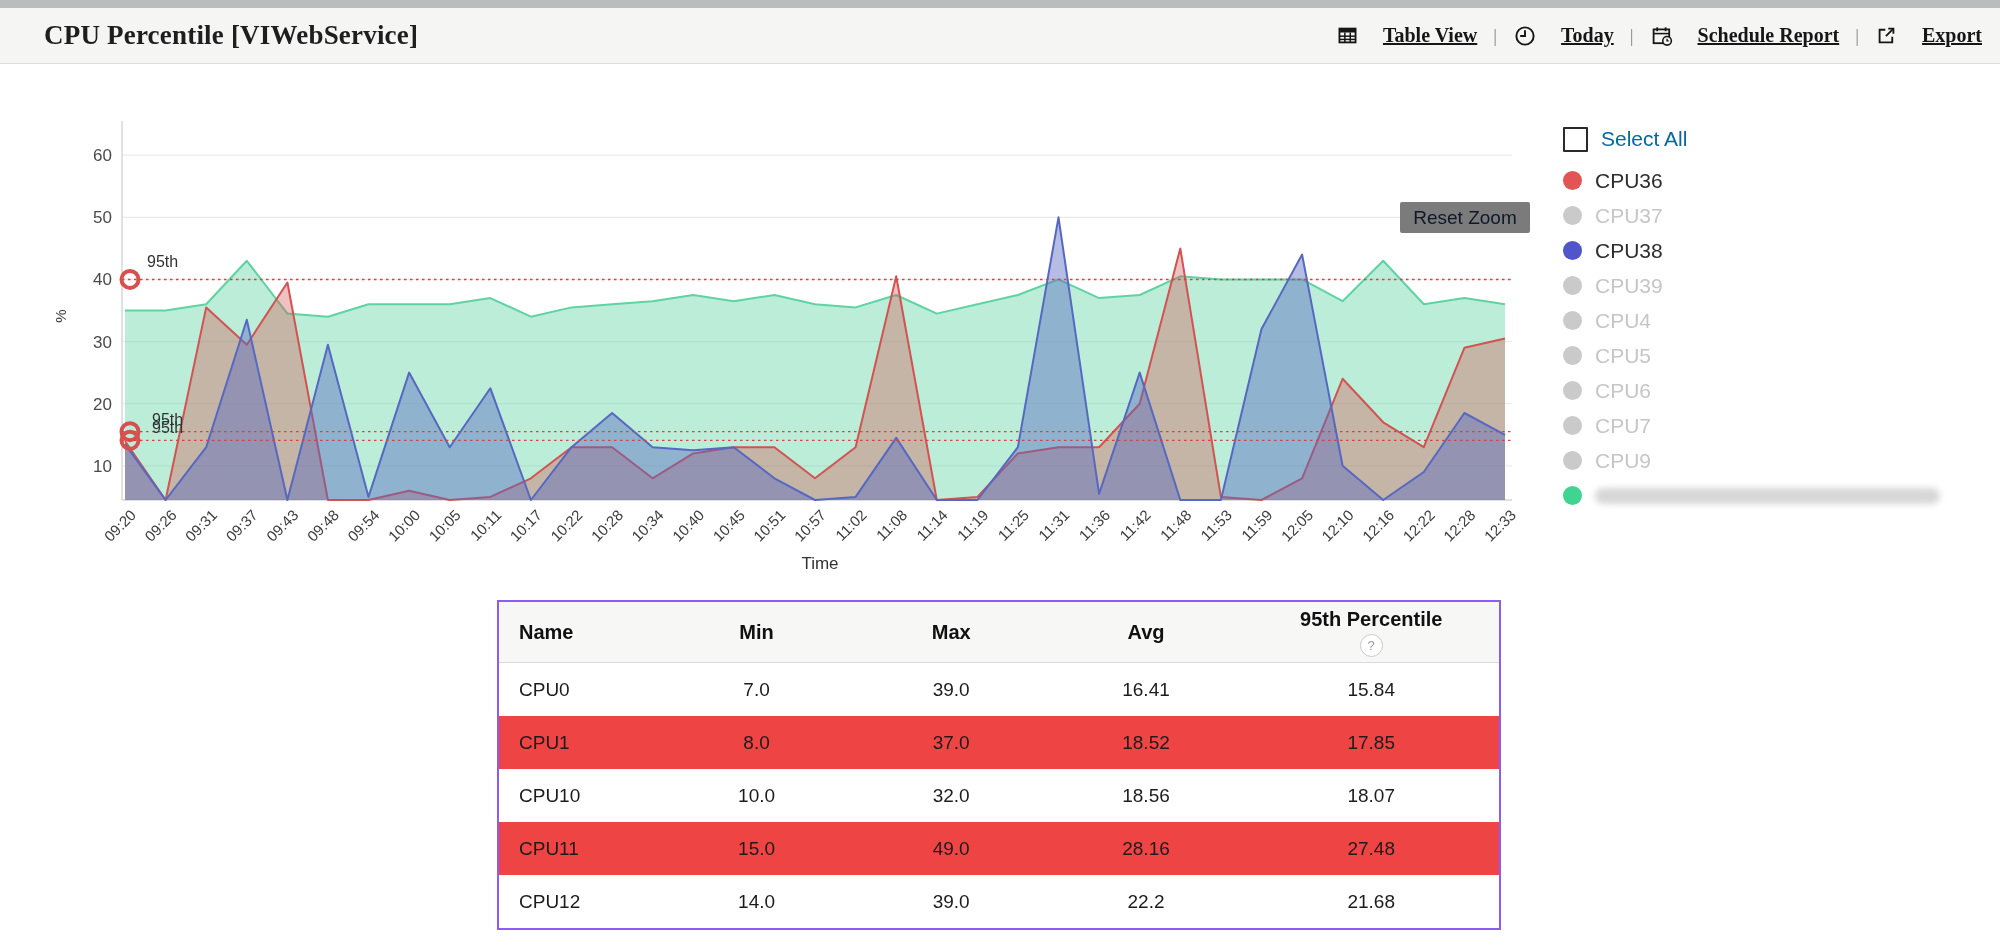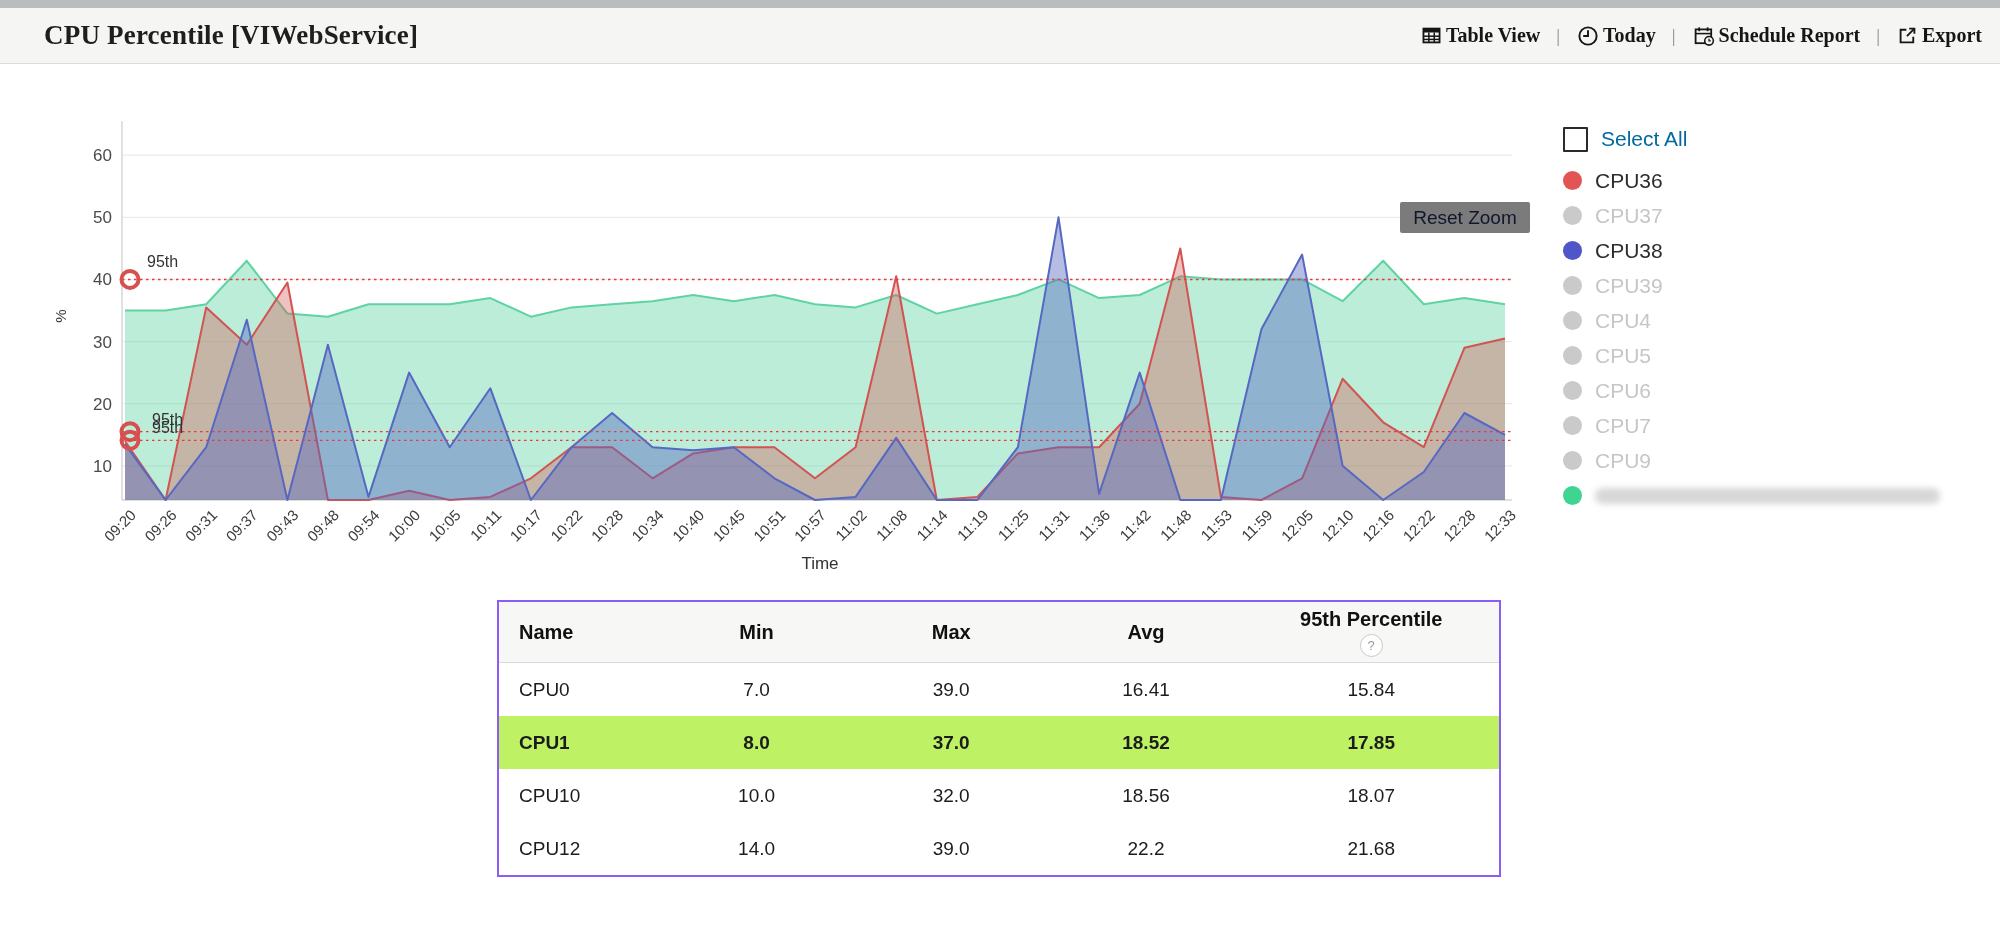--- a/index.html
+++ b/index.html
@@ -15,21 +15,21 @@
     display:flex;align-items:center;justify-content:space-between;
   }
   .page-title{
     margin-left:44px;font-family:"Liberation Serif",serif;font-weight:700;
     font-size:27px;color:#1e1e1e;letter-spacing:.2px;
   }
   .toolbar{
     display:flex;align-items:center;margin-right:18px;
     font-family:"Liberation Serif",serif;font-weight:700;font-size:20px;color:#161616;
   }
-  .tbtn{display:flex;align-items:center;gap:3px;cursor:pointer;white-space:nowrap;}
+  .tbtn{display:flex;align-items:center;gap:24px;cursor:pointer;white-space:nowrap;text-decoration:underline;}
   .tbtn svg{display:block;}
   .tsep{margin:0 16px;color:#8a8a8a;font-weight:400;font-size:19px;}
   
   #chart-wrap{position:absolute;left:0;top:80px;width:1560px;height:498px;}
   #chart-svg{position:absolute;left:0;top:0;}
   svg text{font-family:"Liberation Sans",sans-serif;}
   .reset-zoom{
     position:absolute;left:1400px;top:122px;width:130px;height:31px;
     background:#7b7b7b;color:#0f172a;border:none;font-size:19px;
     font-family:"Liberation Sans",sans-serif;border-radius:2px;cursor:pointer;
@@ -61,21 +61,21 @@
   .th-stack{display:flex;flex-direction:column;align-items:center;gap:3px;}
   .help-circle{
     width:21px;height:21px;border-radius:50%;border:1px solid #c9c9c9;background:#fff;
     color:#9a9a9a;font-size:13px;font-weight:400;display:flex;align-items:center;justify-content:center;
     cursor:pointer;
   }
   .stats-table tbody td{
     font-size:19px;color:#1c1c1c;height:53px;text-align:center;padding:0;
   }
   .stats-table tbody td:first-child{text-align:left;padding-left:20px;}
-  .stats-table tbody tr.stripe{background:#bef264;font-weight:bold;}
+  .stats-table tbody tr.stripe{background:#ef4444;}
 </style>
 </head>
 <body>
 
 <div class="top-strip"></div>
 
 <header class="app-header">
   <div class="page-title">CPU Percentile [VIWebService]</div>
   <nav class="toolbar">
     <div class="tbtn">
@@ -280,20 +280,27 @@
         <td>18.52</td>
         <td>17.85</td>
       </tr>
       <tr>
         <td>CPU10</td>
         <td>10.0</td>
         <td>32.0</td>
         <td>18.56</td>
         <td>18.07</td>
       </tr>
+      <tr class="stripe">
+        <td>CPU11</td>
+        <td>15.0</td>
+        <td>49.0</td>
+        <td>28.16</td>
+        <td>27.48</td>
+      </tr>
       <tr>
         <td>CPU12</td>
         <td>14.0</td>
         <td>39.0</td>
         <td>22.2</td>
         <td>21.68</td>
       </tr>
     </tbody>
 </table>
 

